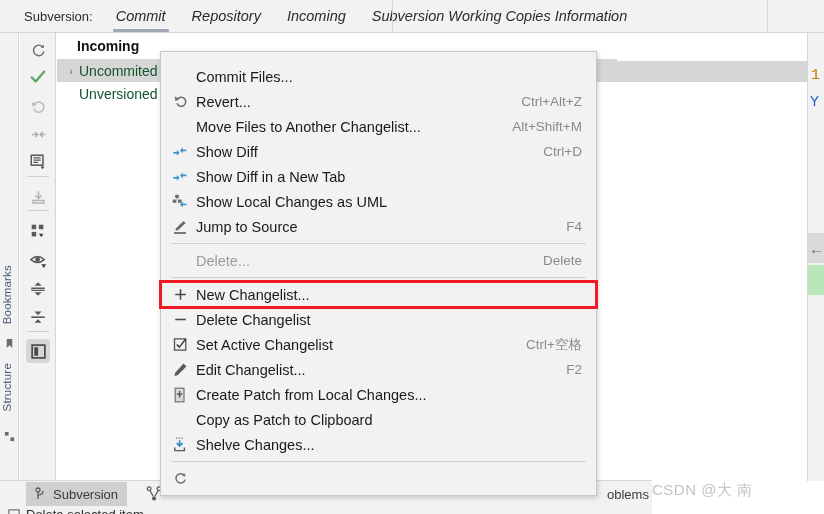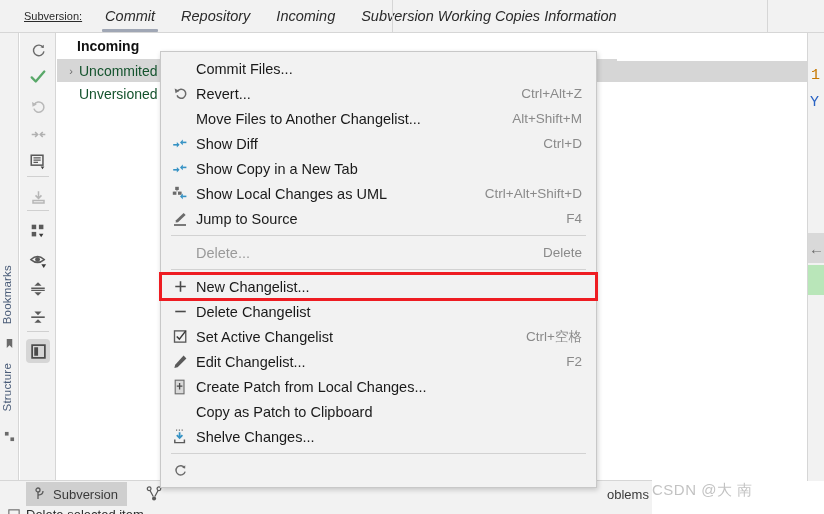--- a/index.html
+++ b/index.html
@@ -29,26 +29,25 @@
   }
   #tabbar .tabs {
     position: absolute;
     left: 14px; top: 0;
     height: 33px;
     display: flex;
     align-items: center;
     gap: 0px;
   }
   .tb-label {
-    font-size: 11px;
+    font-size: 13px;
     color: #2b2b2b;
     padding: 0 10px;
     line-height: 33px;
     white-space: nowrap;
-    text-decoration: underline;
   }
   .tb-tab {
     font-size: 14.5px;
     color: #2b2b2b;
     padding: 0 13px;
     line-height: 33px;
     position: relative;
     white-space: nowrap;
     cursor: default;
     font-style: italic;
@@ -230,21 +229,21 @@
 
   
   #ctxmenu {
     position: absolute;
     left: 160px; top: 51px;
     width: 437px;
     background: #f2f2f2;
     border: 1px solid #c8c8c8;
     box-shadow: 1px 2px 5px rgba(0,0,0,0.18);
     box-sizing: border-box;
-    padding: 4px 0 4px 0;
+    padding: 12px 0 4px 0;
     z-index: 50;
   }
   .mi {
     position: relative;
     height: 25px;
     display: flex;
     align-items: center;
     padding: 0 14px 0 8px;
     font-size: 14.5px;
     color: #1a1a1a;
@@ -466,37 +465,36 @@
 
   <div class="mi">
     <span class="mi-icon">
       <svg width="16" height="16" viewBox="0 0 20 20">
         <path d="M1.5 11 h6" stroke="#3592c4" stroke-width="2"></path>
         <path d="M6 7.5 l3.5 3.5 l-3.5 3.5" fill="#3592c4"></path>
         <path d="M18 8 h-5" stroke="#3592c4" stroke-width="2"></path>
         <path d="M13.5 4.5 l-3.5 3.5 l3.5 3.5" fill="#3592c4"></path>
       </svg>
     </span>
-    <span class="mi-label">Show Copy in a New Tab</span>
+    <span class="mi-label">Show Diff in a New Tab</span>
     <span class="mi-key"></span>
   </div>
 
   <div class="mi">
     <span class="mi-icon">
       <svg width="16" height="16" viewBox="0 0 20 20">
         <rect x="4" y="1" width="4.5" height="4" fill="#6b6b6b"></rect>
         <rect x="1" y="7" width="4.5" height="4" fill="#6b6b6b"></rect>
         <rect x="7.5" y="7" width="4.5" height="4" fill="#6b6b6b"></rect>
         <path d="M6.2 5 v1.8 M3.2 6.8 v0.2 M9.7 6.8 v0.2" stroke="#6b6b6b" stroke-width="1"></path>
         <path d="M18 13 h-5" stroke="#3592c4" stroke-width="2"></path>
         <path d="M13.5 9.5 l-3.5 3.5 l3.5 3.5" fill="#3592c4"></path>
       </svg>
     </span>
     <span class="mi-label">Show Local Changes as UML</span>
-    <span class="mi-key">Ctrl+Alt+Shift+D</span>
   </div>
 
   <div class="mi">
     <span class="mi-icon">
       <svg width="16" height="16" viewBox="0 0 20 20">
         <path d="M14.5 2.5 L17 5 L7.5 14 L4.5 14.5 L5 11.5 Z" fill="#6b6b6b"></path>
         <path d="M2.5 17.5 h15" stroke="#4a4a4a" stroke-width="1.8"></path>
       </svg>
     </span>
     <span class="mi-label">Jump to Source</span>

